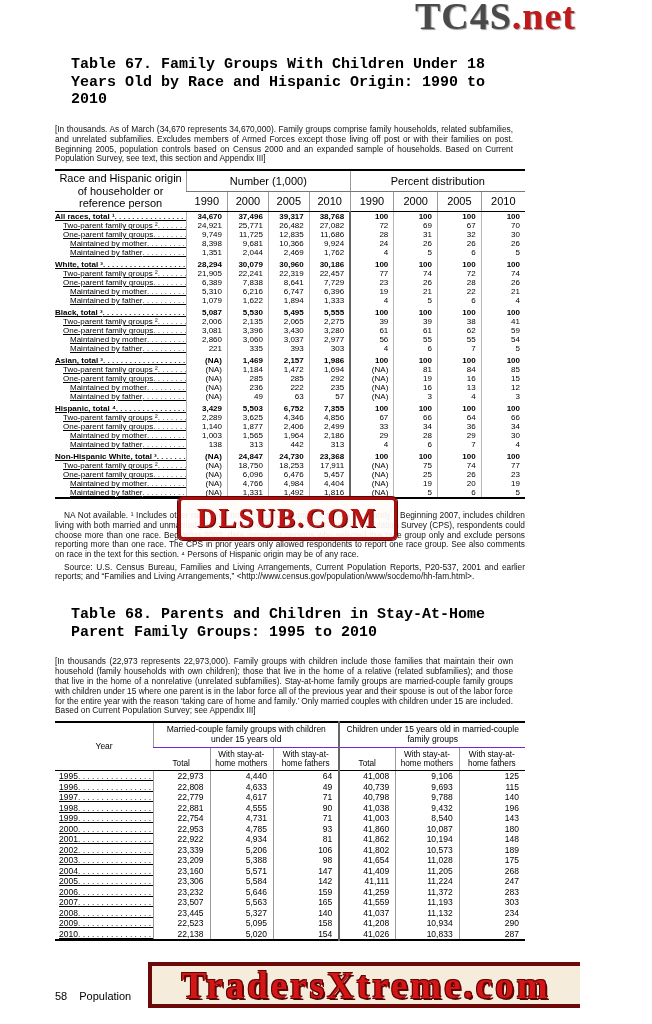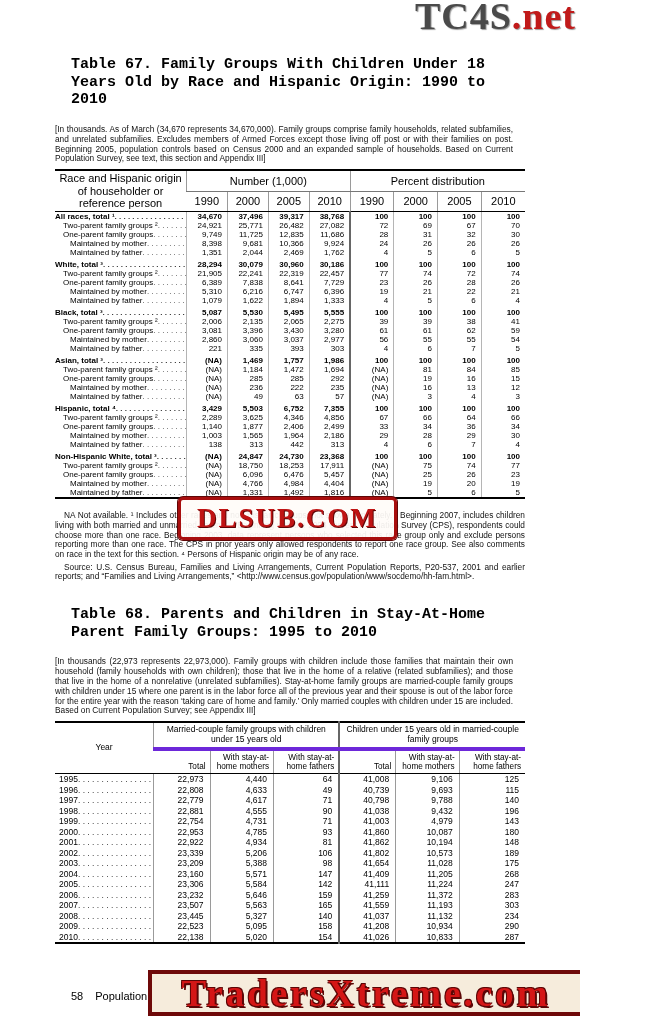--- a/index.html
+++ b/index.html
@@ -9,21 +9,21 @@
 
   
   .wm{position:absolute;z-index:5;font-family:"Liberation Serif","DejaVu Serif",serif;font-weight:bold;}
   .wm-top{top:-6px;right:4px;font-size:38px;letter-spacing:1px;color:#4a4a4a;
           text-shadow:1px 1px 1px #9a9a9a;}
   .wm-top .wm-red{color:#c11a1a;}
   .wm-mid{top:497px;left:178px;font-size:27px;letter-spacing:2px;color:#c01414;
           padding:3px 16px;border:3px solid #a80e0e;border-radius:5px;
           background:rgba(255,252,249,0.93);box-shadow:0 0 0 1px #5e0606;
           text-shadow:1px 1px 0 #5e0606;}
-  .wm-bottom{left:148px;right:0;bottom:8px;height:38px;display:flex;align-items:center;justify-content:center;
+  .wm-bottom{left:148px;right:0;bottom:16px;height:38px;display:flex;align-items:center;justify-content:center;
           font-size:37px;letter-spacing:3px;color:#d41616;background:#f6ecdc;
           border:4px solid #6e0909;border-right:none;
           text-shadow:2px 2px 0 #5c0606,-1px -1px 0 #5c0606,1px -1px 0 #5c0606,-1px 1px 0 #5c0606;}
 
   
   .tbl-title{font-family:Liberation Mono, monospace;font-size:15px;font-weight:bold;
              line-height:1.18;margin:16px;}
   .t68title{margin-top:24px;}
   .headnote{font-size:8.3px;line-height:1.18;text-align:justify;margin:5px 12px 0 0;color:#111;}
   .footnote,.source{font-size:8.3px;line-height:1.17;text-align:justify;margin:3px 0 0 0;text-indent:9px;color:#111;}
@@ -39,41 +39,41 @@
   .t67 .yr{border-bottom:1px solid #000;}
   .t67 tr>*:not(:first-child){border-left:1px solid #b5b5b5;}
   .t67 thead tr>*:not(:first-child){border-left:1px solid #9a9a9a;}
   .t67 td{line-height:9px;padding:0;vertical-align:bottom;}
   .t67 td.num{text-align:right;padding-right:5px;}
   .t67 tr.bold{font-weight:bold;}
   .t67 tr.gstart>td{padding-top:3px;}
   .t67 tr>.gsep,.t67 tr>.grp2{border-left:2px solid #666;}
 
   .stub{padding-left:2px;}
-  .cellflex{display:flex;align-items:flex-start;}
+  .cellflex{display:flex;align-items:flex-start;text-decoration:underline;}
   .ind1 .cellflex{padding-left:8px;}
   .ind2 .cellflex{padding-left:15px;}
   .lbl{white-space:nowrap;}
   .dots{flex:1;overflow:hidden;white-space:nowrap;color:#333;}
   .dots::after{content:" . . . . . . . . . . . . . . . . . . . . . . . . . . . . . . . . . . . . . . . .";}
 
   
   .t68{margin-top:5px;font-size:8.5px;border-top:2px solid #000;border-bottom:2px solid #000;}
   .t68 thead th{font-weight:normal;line-height:1.15;padding:2px 3px;}
   .t68 .yearh{vertical-align:middle;text-align:center;border-bottom:1px solid #000;}
-  .t68 .grp{vertical-align:middle;border-bottom:4px solid #6d28d9;margin-top:12px;}
-  .t68 .sub{text-align:right;vertical-align:bottom;font-size:8.2px;border-bottom:1px solid #000;padding-right:4px;}
+  .t68 .grp{vertical-align:middle;border-bottom:1px solid #6d28d9;margin-top:12px;}
+  .t68 .sub{vertical-align:bottom;font-size:8.2px;border-bottom:1px solid #000;padding-right:4px;}
   .t68 tr>*:not(:first-child){border-left:1px solid #9a9a9a;}
   .t68 td{line-height:10.5px;padding:0;vertical-align:bottom;}
   .t68 td.num{text-align:right;padding-right:6px;}
   .t68 .ystub{padding-left:4px;}
   .t68 tr>.gsep,.t68 tr>.grp2{border-left:2px solid #666;}
 
   
-  .page-footer{position:absolute;left:71px;bottom:22px;font-size:11px;z-index:2;}
+  .page-footer{position:absolute;left:55px;bottom:22px;font-size:11px;z-index:2;}
   .page-footer .pageno{margin-right:12px;}
   .credit{position:absolute;right:55px;bottom:33px;font-size:8px;color:#111;z-index:1;}
 </style>
 </head>
 <body>
 
 <div class="page">
 
   <div class="wm wm-top">
     <span class="wm-gray">TC4S</span><span class="wm-red">.net</span>
@@ -356,21 +356,21 @@
           </tr>
           <tr class="bold gstart">
             <td class="stub ind0">
               <span class="cellflex">
                 <span class="lbl">Asian, total ³</span>
                 <span class="dots"></span>
               </span>
             </td>
             <td class="num">(NA)</td>
             <td class="num">1,469</td>
-            <td class="num">1,757</td>
+            <td class="num">2,157</td>
             <td class="num">1,986</td>
             <td class="num gsep">100</td>
             <td class="num">100</td>
             <td class="num">100</td>
             <td class="num">100</td>
           </tr>
           <tr>
             <td class="stub ind1">
               <span class="cellflex">
                 <span class="lbl">Two-parent family groups ²</span>
@@ -689,21 +689,21 @@
             <td class="ystub ind0">
               <span class="cellflex">
                 <span class="lbl">1999</span>
                 <span class="dots"></span>
               </span>
             </td>
             <td class="num">22,754</td>
             <td class="num">4,731</td>
             <td class="num">71</td>
             <td class="num gsep">41,003</td>
-            <td class="num">4,979</td>
+            <td class="num">8,540</td>
             <td class="num">143</td>
           </tr>
           <tr>
             <td class="ystub ind0">
               <span class="cellflex">
                 <span class="lbl">2000</span>
                 <span class="dots"></span>
               </span>
             </td>
             <td class="num">22,953</td>

